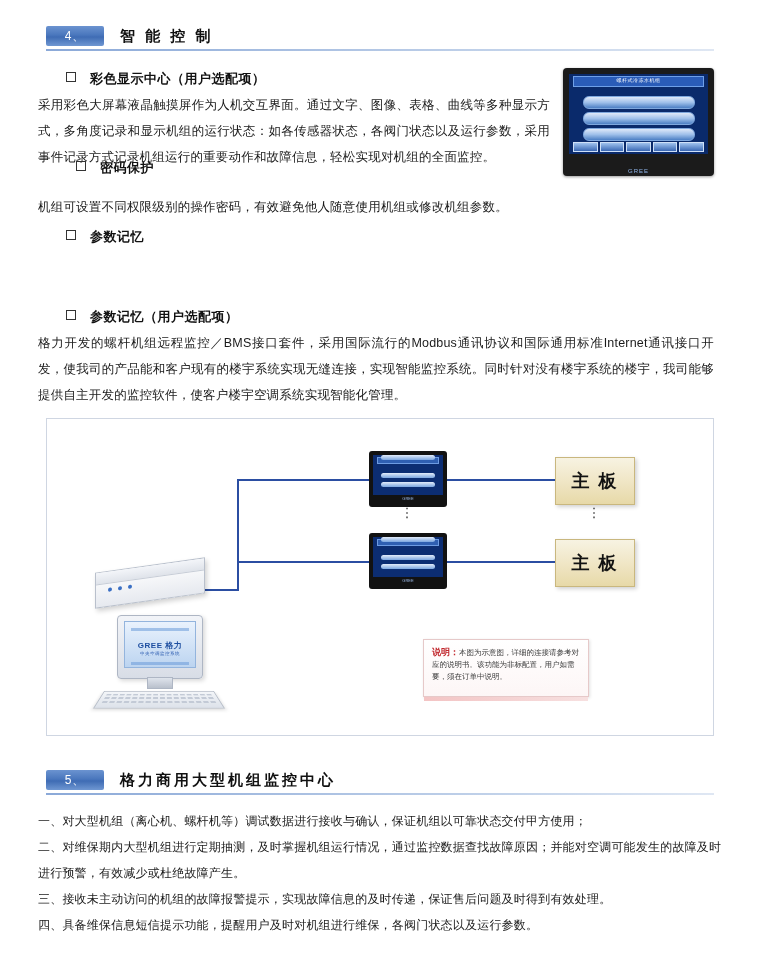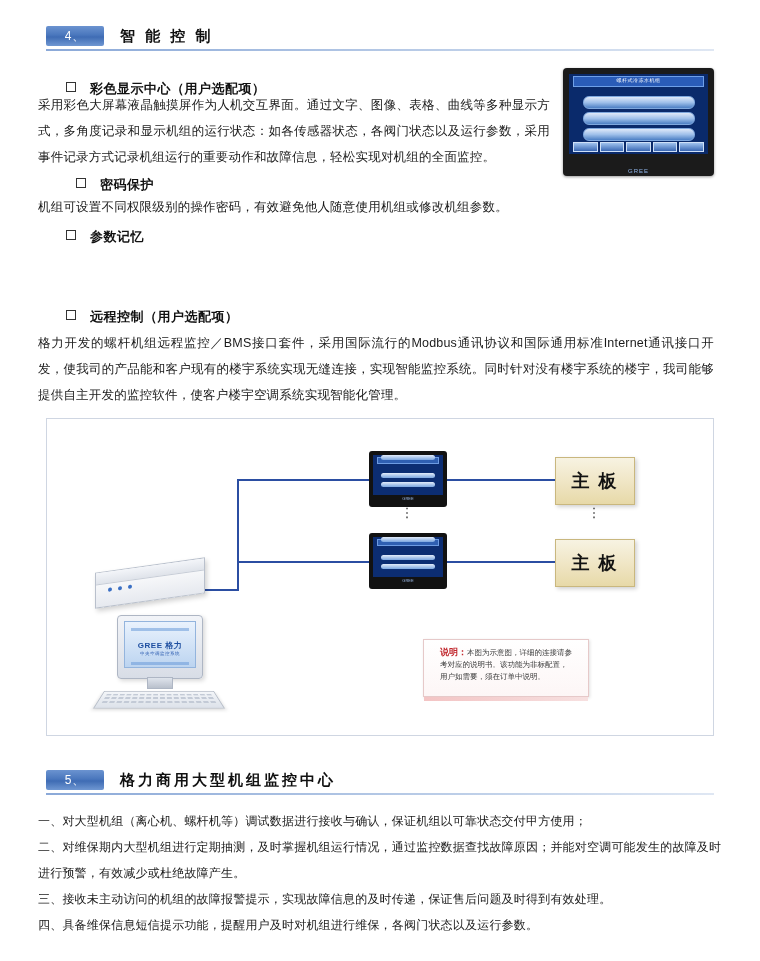--- a/index.html
+++ b/index.html
@@ -273,21 +273,21 @@
   }
 
   
   .note {
     position: absolute;
     left: 376px; top: 220px;
     width: 166px; height: 58px;
     background: linear-gradient(to bottom, #ffffff, #fdf6f6);
     border: 1px solid #e6c9c9;
     box-shadow: 1px 1px 3px rgba(0,0,0,.12);
-    padding: 6px 16px;
+    padding: 6px 8px;
     box-sizing: border-box;
     font-size: 7.5px;
     line-height: 12px;
     color: #3a3a3a;
   }
   .note .nt {
     color: #c1272d; font-weight: bold; font-size: 9px;
   }
   .note .nbar {
     position: absolute; left: 0; right: 0; bottom: -5px; height: 4px;
@@ -307,21 +307,21 @@
 <body>
 
 <div class="page">
 
   <div class="section-head" style="top:26px;">
     <div class="numbox">4、</div>
     <div class="stitle">智 能 控 制</div>
     <div class="rule"></div>
   </div>
 
-  <div class="bullet-head" style="left:66px; top:80px;">
+  <div class="bullet-head" style="left:66px; top:70px;">
     <span class="sq"></span><span>彩色显示中心（用户选配项）</span>
   </div>
   <div class="para" style="left:38px; top:92px; width:512px;">采用彩色大屏幕液晶触摸屏作为人机交互界面。通过文字、图像、表格、曲线等多种显示方式，多角度记录和显示机组的运行状态：如各传感器状态，各阀门状态以及运行参数，采用事件记录方式记录机组运行的重要动作和故障信息，轻松实现对机组的全面监控。</div>
 
   <div class="hmi-photo">
     <div class="screen">
       <div class="topbar"></div>
       <div class="ttl">螺杆式冷冻水机组</div>
       <div class="cyl c1"></div>
       <div class="cyl c2"></div>
@@ -330,31 +330,31 @@
         <i></i>
           <i></i>
           <i></i>
           <i></i>
           <i></i>
       </div>
     </div>
     <div class="brand">GREE</div>
   </div>
 
-  <div class="bullet-head" style="left:66px; top:176px;padding-left:10px;">
+  <div class="bullet-head" style="left:66px; top:159px;padding-left:10px;">
     <span class="sq"></span><span>密码保护</span>
   </div>
   <div class="para" style="left:38px; top:194px; width:676px;">机组可设置不同权限级别的操作密码，有效避免他人随意使用机组或修改机组参数。</div>
 
   <div class="bullet-head" style="left:66px; top:228px;">
     <span class="sq"></span><span>参数记忆</span>
   </div>
 
   <div class="bullet-head" style="left:66px; top:308px;">
-    <span class="sq"></span><span>远程控制（用户选配项）</span>
+    <span class="sq"></span><span>参数记忆（用户选配项）</span>
   </div>
   <div class="para" style="left:38px; top:330px; width:676px;">格力开发的螺杆机组远程监控／BMS接口套件，采用国际流行的Modbus通讯协议和国际通用标准Internet通讯接口开发，使我司的产品能和客户现有的楼宇系统实现无缝连接，实现智能监控系统。同时针对没有楼宇系统的楼宇，我司能够提供自主开发的监控软件，使客户楼宇空调系统实现智能化管理。</div>
 
   <div class="diagram">
 
     <div class="wire d-abs" style="left:190px; top:60px; width:2px; height:112px;"></div>
     <div class="wire d-abs" style="left:190px; top:60px; width:132px; height:2px;"></div>
     <div class="wire d-abs" style="left:190px; top:142px; width:132px; height:2px;"></div>
     <div class="wire d-abs" style="left:400px; top:60px; width:108px; height:2px;"></div>
     <div class="wire d-abs" style="left:400px; top:142px; width:108px; height:2px;"></div>

